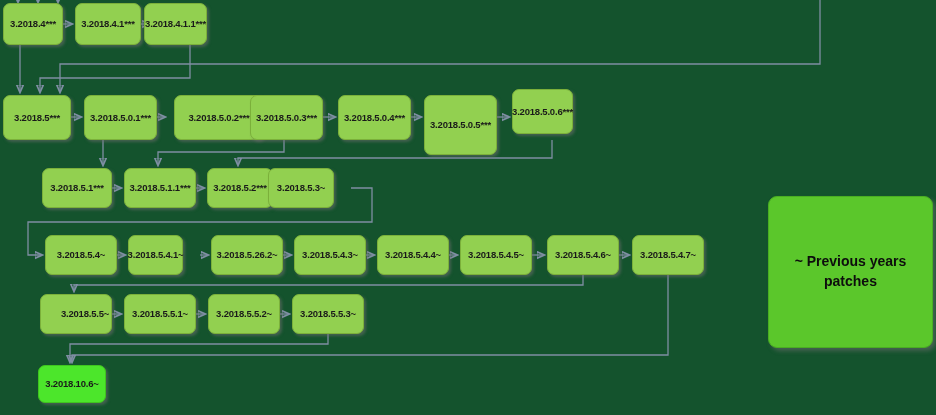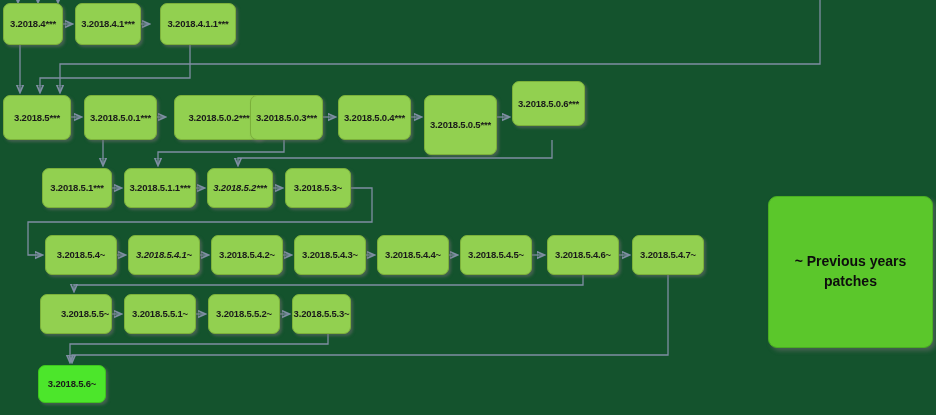--- a/index.html
+++ b/index.html
@@ -136,45 +136,45 @@
     <path d="M280,314 L289,314" marker-end="url(#ah)"></path>
 
     <path d="M328,334 L328,344 L70,344 L70,362" marker-end="url(#ah)"></path>
 
     <path d="M668,275 L668,355 L72,355 L72,362" marker-end="url(#ah)"></path>
   </svg>
 
   <div id="nodes">
       <div class="node" style="left: 3px; top: 3px; width: 60px; height: 42px;">3.2018.4***</div>
       <div class="node" style="left: 75px; top: 3px; width: 66px; height: 42px; text-align: center;">3.2018.4.1***</div>
-      <div class="node" style="left: 160px; top: 3px; width: 76px; height: 42px;">3.2018.4.1.1***</div>
+      <div class="node" style="left: 144px; top: 3px; width: 63px; height: 42px;">3.2018.4.1.1***</div>
       <div class="node" style="left: 3px; top: 95px; width: 68px; height: 45px;">3.2018.5***</div>
       <div class="node" style="left: 84px; top: 95px; width: 73px; height: 45px;">3.2018.5.0.1***</div>
       <div class="node" style="left: 174px; top: 95px; width: 90px; height: 45px;">3.2018.5.0.2***</div>
       <div class="node" style="left: 250px; top: 95px; width: 73px; height: 45px;">3.2018.5.0.3***</div>
       <div class="node" style="left: 338px; top: 95px; width: 73px; height: 45px;">3.2018.5.0.4***</div>
       <div class="node" style="left: 424px; top: 95px; width: 73px; height: 60px;">3.2018.5.0.5***</div>
-      <div class="node" style="left: 512px; top: 81px; width: 73px; height: 45px;">3.2018.5.0.6***</div>
+      <div class="node" style="left: 512px; top: 89px; width: 61px; height: 45px;">3.2018.5.0.6***</div>
       <div class="node" style="left: 42px; top: 168px; width: 70px; height: 40px;">3.2018.5.1***</div>
       <div class="node" style="left: 124px; top: 168px; width: 72px; height: 40px;">3.2018.5.1.1***</div>
-      <div class="node" style="left: 207px; top: 168px; width: 66px; height: 40px; font-style: italic;">3.2018.5.2***</div>
-      <div class="node" style="left: 285px; top: 168px; width: 66px; height: 40px;">3.2018.5.3~</div>
+      <div class="node" style="left: 207px; top: 168px; width: 66px; height: 40px;">3.2018.5.2***</div>
+      <div class="node" style="left: 268px; top: 168px; width: 66px; height: 40px;">3.2018.5.3~</div>
       <div class="node" style="left: 45px; top: 235px; width: 72px; height: 40px;">3.2018.5.4~</div>
-      <div class="node" style="left: 128px; top: 235px; width: 72px; height: 40px; font-style: italic;">3.2018.5.4.1~</div>
-      <div class="node" style="left: 211px; top: 235px; width: 72px; height: 40px;">3.2018.5.4.2~</div>
+      <div class="node" style="left: 128px; top: 235px; width: 55px; height: 40px;">3.2018.5.4.1~</div>
+      <div class="node" style="left: 211px; top: 235px; width: 72px; height: 40px;">3.2018.5.26.2~</div>
       <div class="node" style="left: 294px; top: 235px; width: 72px; height: 40px;">3.2018.5.4.3~</div>
       <div class="node" style="left: 377px; top: 235px; width: 72px; height: 40px;">3.2018.5.4.4~</div>
       <div class="node" style="left: 460px; top: 235px; width: 72px; height: 40px;">3.2018.5.4.5~</div>
       <div class="node" style="left: 547px; top: 235px; width: 72px; height: 40px; text-align: center;">3.2018.5.4.6~</div>
       <div class="node" style="left: 632px; top: 235px; width: 72px; height: 40px;">3.2018.5.4.7~</div>
       <div class="node" style="left: 40px; top: 294px; width: 72px; height: 40px; padding-left: 20px;">3.2018.5.5~</div>
       <div class="node" style="left: 124px; top: 294px; width: 72px; height: 40px;">3.2018.5.5.1~</div>
       <div class="node" style="left: 208px; top: 294px; width: 72px; height: 40px;">3.2018.5.5.2~</div>
-      <div class="node" style="left: 292px; top: 294px; width: 59px; height: 40px;">3.2018.5.5.3~</div>
-      <div class="node bright" style="left: 38px; top: 365px; width: 68px; height: 38px;">3.2018.5.6~</div>
+      <div class="node" style="left: 292px; top: 294px; width: 72px; height: 40px;">3.2018.5.5.3~</div>
+      <div class="node bright" style="left: 38px; top: 365px; width: 68px; height: 38px;">3.2018.10.6~</div>
     </div>
 
   <div class="legend" id="legend-box" style="left: 768px; top: 196px; width: 165px; height: 152px;">
     <div class="legend-text" id="legend-text">
         <div>~ Previous years patches</div>
       </div>
   </div>
 
 </div>
 

